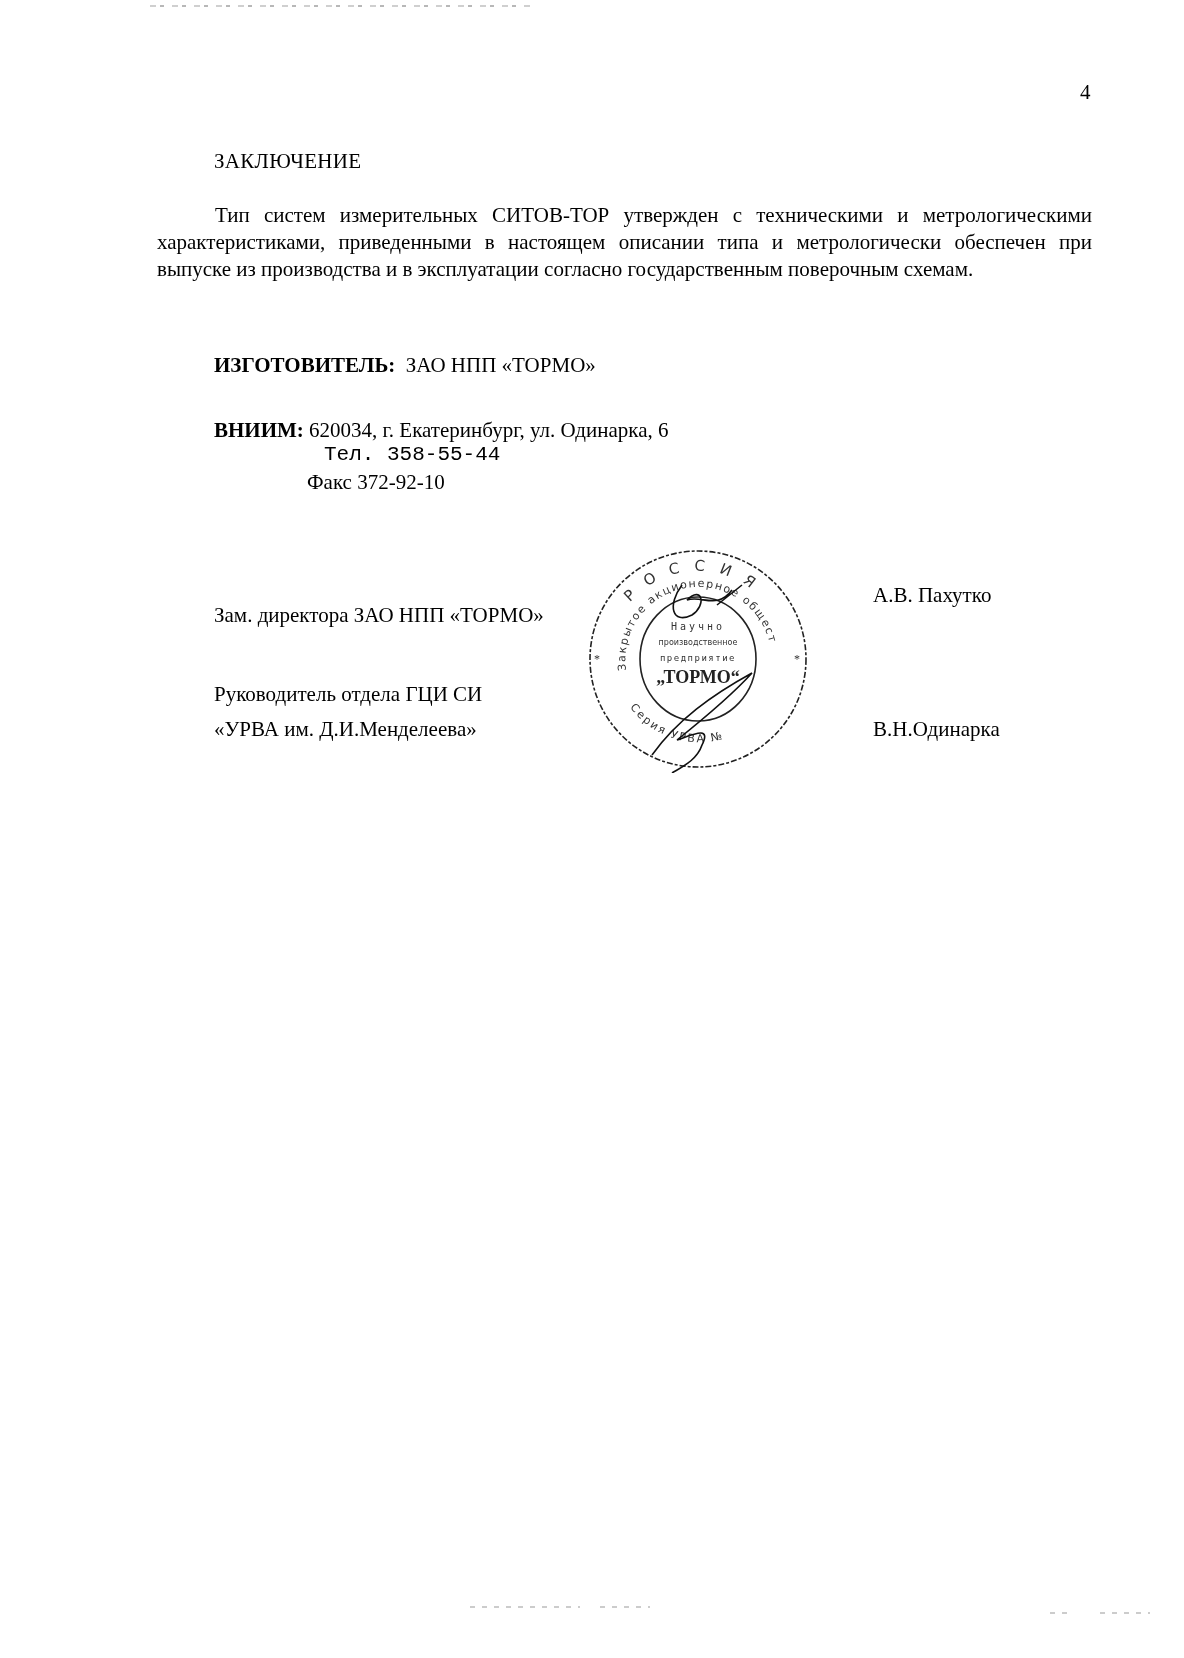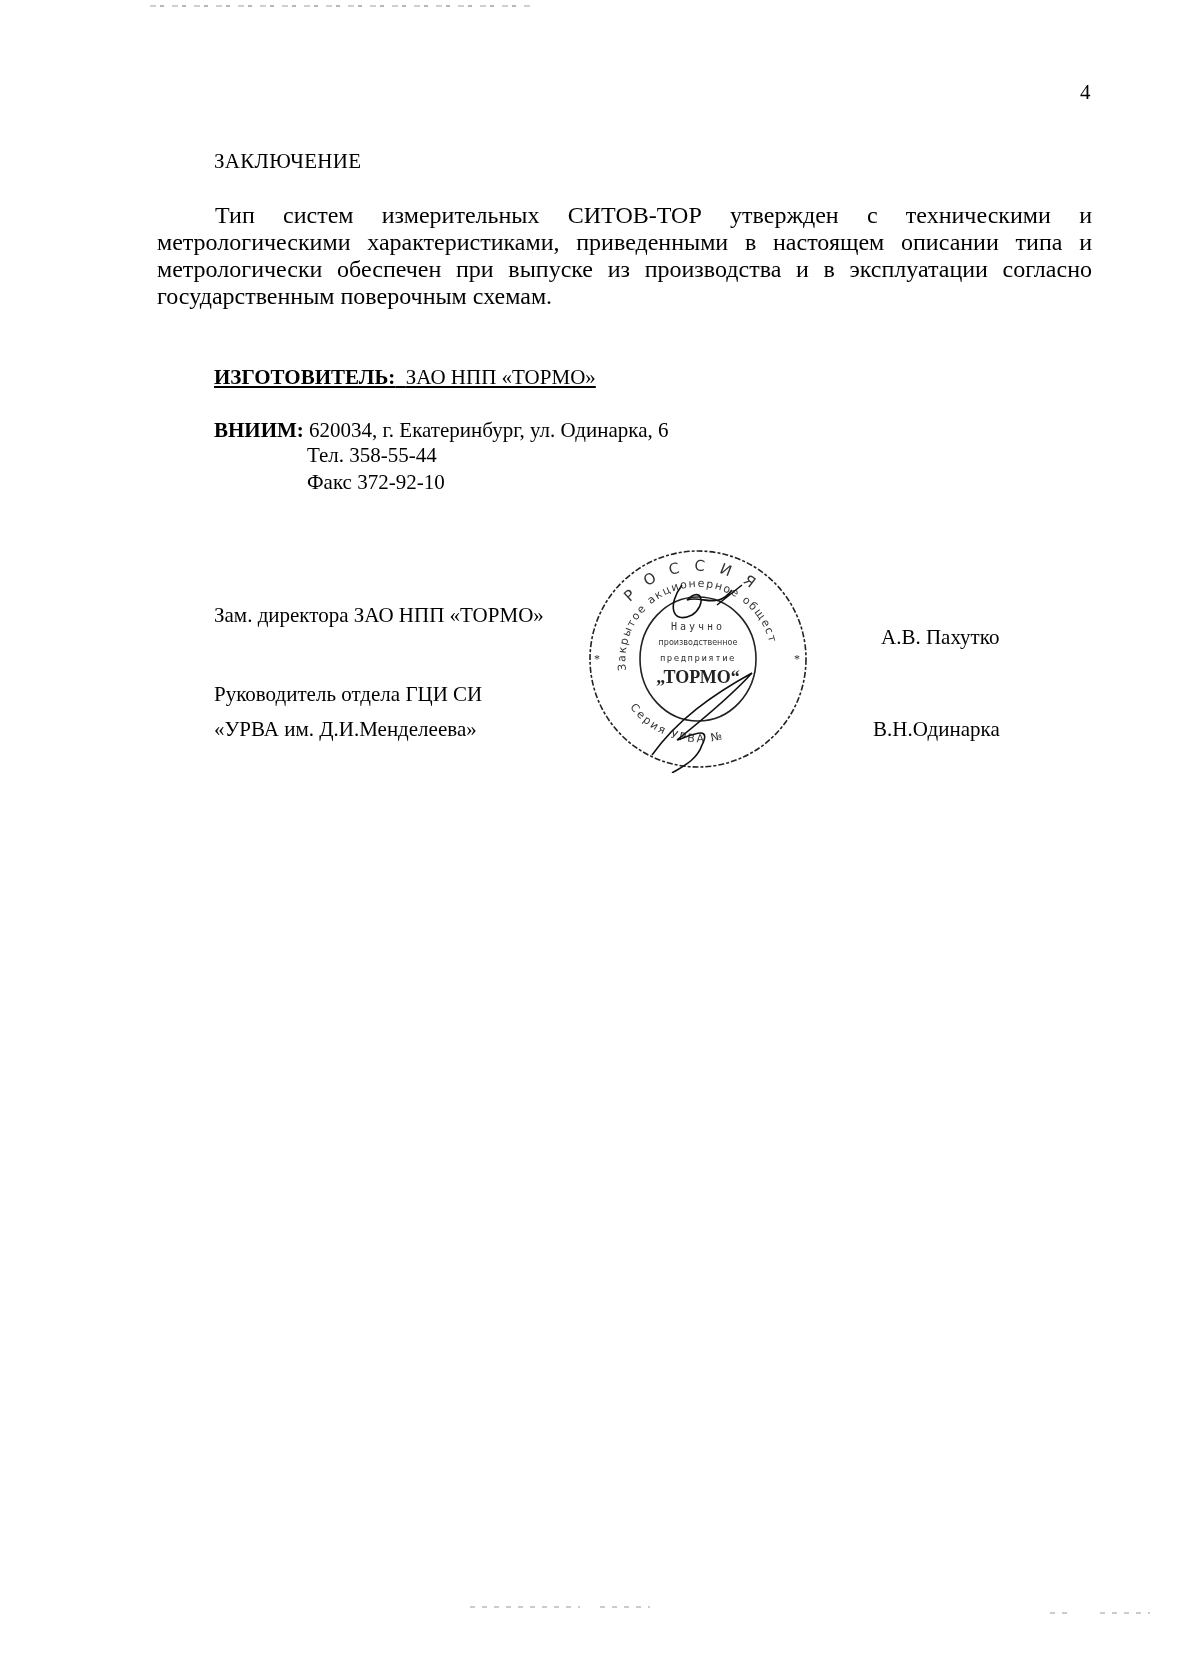--- a/index.html
+++ b/index.html
@@ -14,51 +14,51 @@
     }
     .scan-bottom {
       position:absolute; top:1606px; height:2px;
       background:repeating-linear-gradient(90deg,#aaa 0 5px,transparent 5px 12px);
       opacity:.6;
     }
     .page-number { position:absolute; left:1080px; top:80px; font-size:21px; }
     .heading { position:absolute; left:214px; top:149px; font-size:21px; font-weight:normal; letter-spacing:.3px; }
     .paragraph {
       position:absolute; left:157px; top:202px; width:935px;
-      font-size:24px; line-height:27px; text-align:justify; text-indent:58px;
+      font-size:21px; line-height:27px; text-align:justify; text-indent:58px;
     }
     .line { position:absolute; font-size:21px; white-space:nowrap; }
     .bold { font-weight:bold; }
     .stamp { position:absolute; left:582px; top:545px; width:232px; height:228px; }
   </style>
 </head>
 <body>
 
 <div class="scan-top"></div>
 
 <div class="page-number">4</div>
 
 <div class="heading">ЗАКЛЮЧЕНИЕ</div>
 
 <div class="paragraph">Тип систем измерительных СИТОВ-ТОР утвержден с техническими и метрологическими характеристиками, приведенными в настоящем описании типа и метрологически обеспечен при выпуске из производства и в эксплуатации согласно государственным поверочным схемам.</div>
 
-<div class="line" style="left:214px; top:365px;text-decoration:underline;">
+<div class="line" style="left:214px; top:353px;">
   <span class="bold">ИЗГОТОВИТЕЛЬ:</span>&nbsp;
   <span>ЗАО НПП «ТОРМО»</span>
 </div>
 
 <div class="line" style="left:214px; top:418px;">
   <span class="bold">ВНИИМ:</span>
   <span>620034, г. Екатеринбург, ул. Одинарка, 6</span>
 </div>
-<div class="line" style="left:307px; top:443px;">Тел. 358-55-44</div>
+<div class="line" style="left:324px; top:443px;font-family:Liberation Mono, monospace;">Тел. 358-55-44</div>
 <div class="line" style="left:307px; top:470px;">Факс 372-92-10</div>
 
 <div class="line" style="left:214px; top:603px;">Зам. директора ЗАО НПП «ТОРМО»</div>
-<div class="line" style="left:873px; top:625px;margin-left:8px;">А.В. Пахутко</div>
+<div class="line" style="left:873px; top:583px;">А.В. Пахутко</div>
 
 <div class="line" style="left:214px; top:682px;">Руководитель отдела ГЦИ СИ</div>
 <div class="line" style="left:214px; top:717px;">«УРВА им. Д.И.Менделеева»</div>
 <div class="line" style="left:873px; top:717px;">В.Н.Одинарка</div>
 
 <svg class="stamp" viewBox="0 0 232 228">
   <defs>
     <path id="ringTop" d="M 28 114 A 88 88 0 0 1 204 114"></path>
     <path id="ringMid" d="M 45 130 A 72 72 0 1 1 188 100"></path>
     <path id="ringBot" d="M 36 140 A 86 86 0 0 0 198 140"></path>

